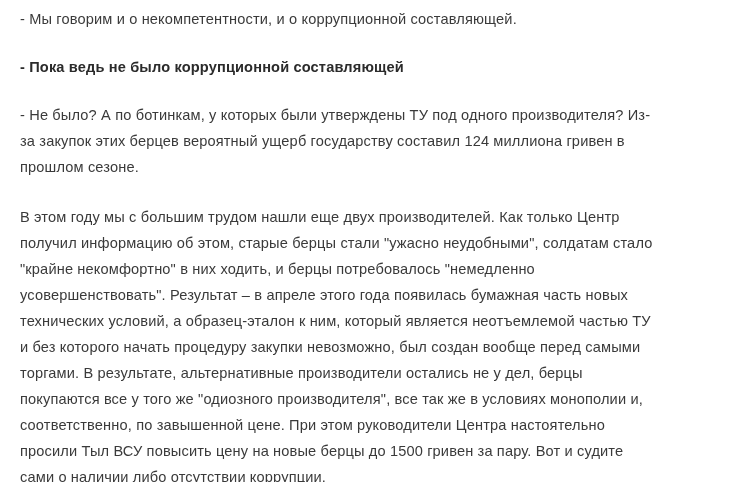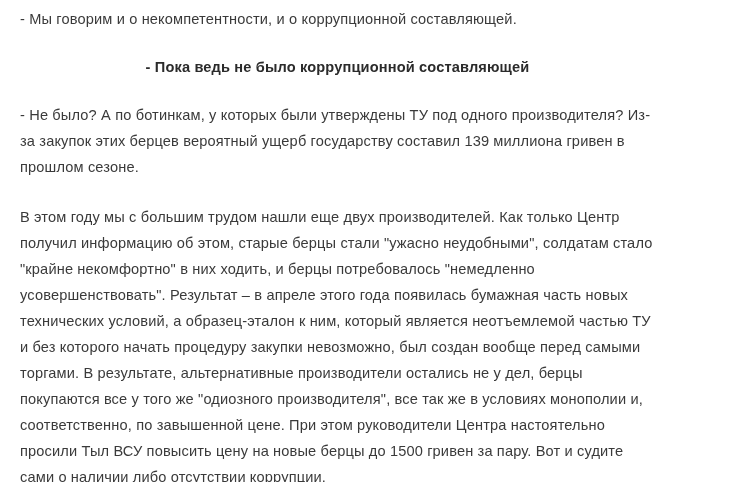--- a/index.html
+++ b/index.html
@@ -23,21 +23,20 @@
   .para {
     font-size: 14.6px;
     line-height: 26px;
     color: #3a3a3a;
     margin: 0 0 22px 0;
     letter-spacing: 0.01em;
   }
   .para.q {
     font-weight: bold;
     color: #2b2b2b;
-    text-align: center;
   }
   .para.answer {
     margin-bottom: 24px;
   }
   .para.body-text {
     margin-bottom: 16px;
   }
   .divider {
     border: 0;
     border-top: 1px solid #e4e4e4;
@@ -47,19 +46,19 @@
 </style>
 </head>
 <body>
 
 <div class="article">
 
   <p class="para">- Мы говорим и о некомпетентности, и о коррупционной составляющей.</p>
 
   <p class="para q">- Пока ведь не было коррупционной составляющей</p>
 
-  <p class="para answer">- Не было? А по ботинкам, у которых были утверждены ТУ под одного производителя? Из-за закупок этих берцев вероятный ущерб государству составил 139 миллиона гривен в прошлом сезоне.</p>
+  <p class="para answer">- Не было? А по ботинкам, у которых были утверждены ТУ под одного производителя? Из-за закупок этих берцев вероятный ущерб государству составил 124 миллиона гривен в прошлом сезоне.</p>
 
   <p class="para body-text">В этом году мы с большим трудом нашли еще двух производителей. Как только Центр получил информацию об этом, старые берцы стали "ужасно неудобными", солдатам стало "крайне некомфортно" в них ходить, и берцы потребовалось "немедленно усовершенствовать". Результат – в апреле этого года появилась бумажная часть новых технических условий, а образец-эталон к ним, который является неотъемлемой частью ТУ и без которого начать процедуру закупки невозможно, был создан вообще перед самыми торгами. В результате, альтернативные производители остались не у дел, берцы покупаются все у того же "одиозного производителя", все так же в условиях монополии и, соответственно, по завышенной цене. При этом руководители Центра настоятельно просили Тыл ВСУ повысить цену на новые берцы до 1500 гривен за пару. Вот и судите сами о наличии либо отсутствии коррупции.</p>
 
   <hr class="divider">
 
 </div>
 
 </body></html>

